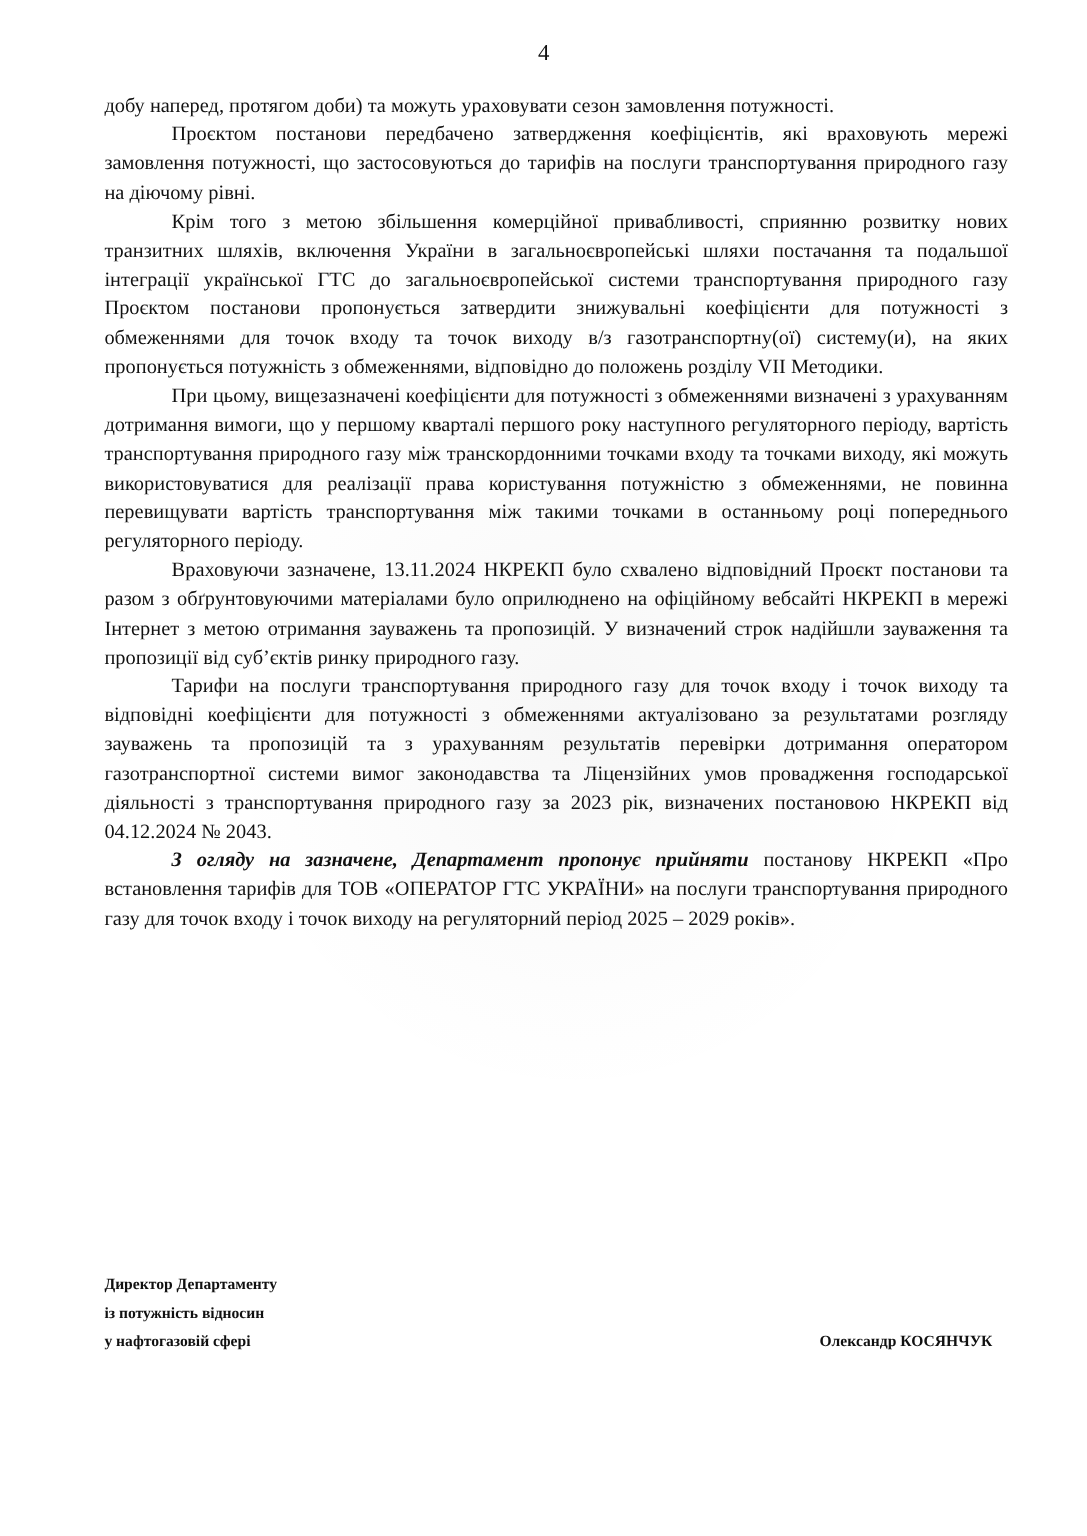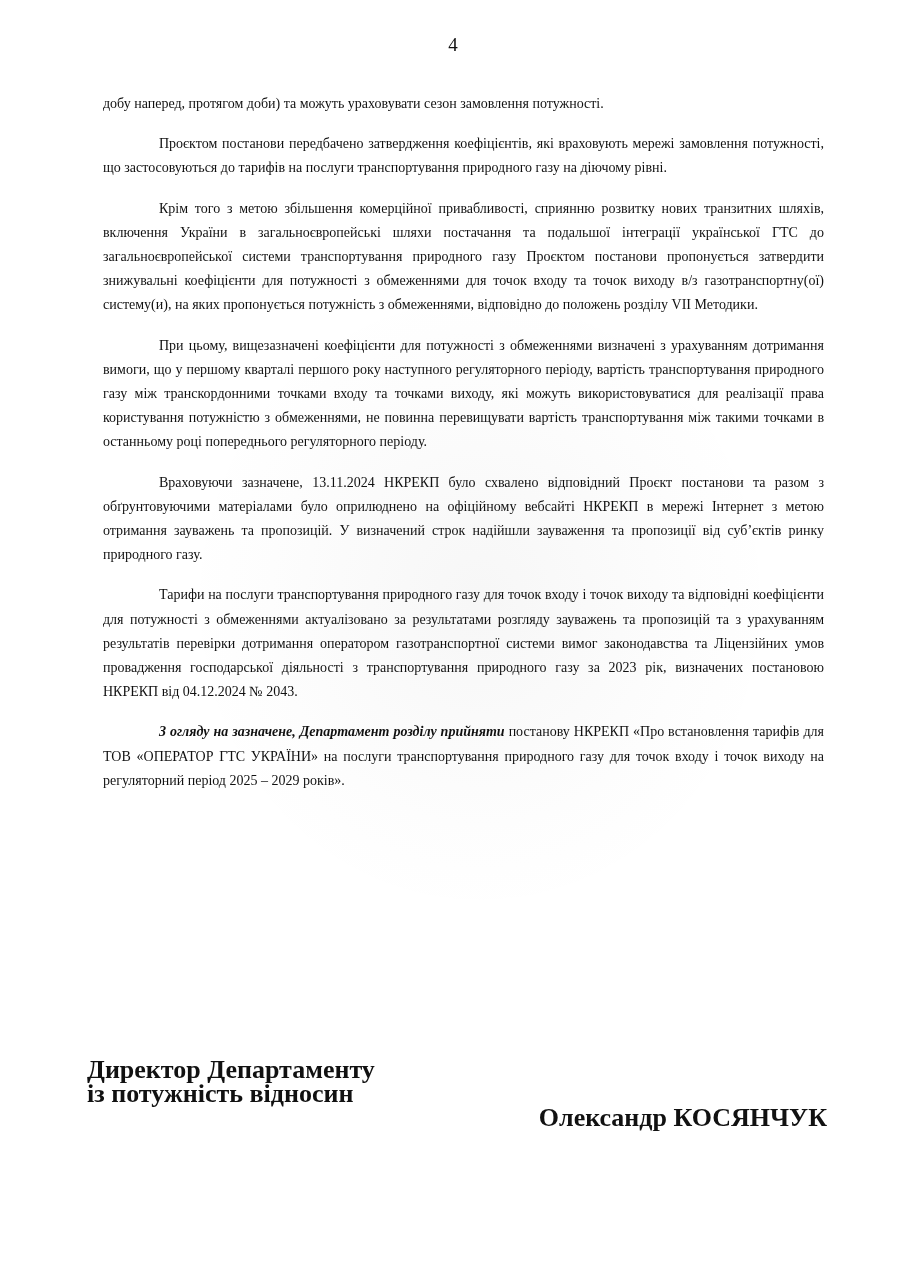--- a/index.html
+++ b/index.html
@@ -34,39 +34,39 @@
       font-size: 19px;
       line-height: 22px;
     }
     .content {
       position: absolute;
       left: 87px;
       top: 76px;
       width: 753px;
     }
     .para {
-      margin: 16px;
-      font-size: 14px;
+      margin: 0;
+      font-size: 17px;
       line-height: 24.2px;
       text-align: justify;
       text-indent: 56px;
     }
     .para.noindent {
       text-indent: 0;
     }
     .bi {
       font-weight: bold;
       font-style: italic;
     }
     .signature {
       position: absolute;
       left: 87px;
       top: 1058px;
       width: 753px;
-      font-size: 26px;
+      font-size: 13px;
       line-height: 24.2px;
       font-weight: bold;
     }
     .sig-title-line {
       display: block;
     }
     .sig-name {
       position: absolute;
       right: 13px;
       top: 48.4px;
@@ -79,20 +79,21 @@
 
 <div class="page-number">4</div>
 
 <div class="content">
   <p class="para noindent">добу наперед, протягом доби) та можуть ураховувати сезон замовлення потужності.</p>
   <p class="para">Проєктом постанови передбачено затвердження коефіцієнтів, які враховують мережі замовлення потужності, що застосовуються до тарифів на послуги транспортування природного газу на діючому рівні.</p>
   <p class="para">Крім того з метою збільшення комерційної привабливості, сприянню розвитку нових транзитних шляхів, включення України в загальноєвропейські шляхи постачання та подальшої інтеграції української ГТС до загальноєвропейської системи транспортування природного газу Проєктом постанови пропонується затвердити знижувальні коефіцієнти для потужності з обмеженнями для точок входу та точок виходу в/з газотранспортну(ої) систему(и), на яких пропонується потужність з обмеженнями, відповідно до положень розділу VII Методики.</p>
   <p class="para">При цьому, вищезазначені коефіцієнти для потужності з обмеженнями визначені з урахуванням дотримання вимоги, що у першому кварталі першого року наступного регуляторного періоду, вартість транспортування природного газу між транскордонними точками входу та точками виходу, які можуть використовуватися для реалізації права користування потужністю з обмеженнями, не повинна перевищувати вартість транспортування між такими точками в останньому році попереднього регуляторного періоду.</p>
   <p class="para">Враховуючи зазначене, 13.11.2024 НКРЕКП було схвалено відповідний Проєкт постанови та разом з обґрунтовуючими матеріалами було оприлюднено на офіційному вебсайті НКРЕКП в мережі Інтернет з метою отримання зауважень та пропозицій. У визначений строк надійшли зауваження та пропозиції від суб’єктів ринку природного газу.</p>
   <p class="para">Тарифи на послуги транспортування природного газу для точок входу і точок виходу та відповідні коефіцієнти для потужності з обмеженнями  актуалізовано за результатами розгляду зауважень та пропозицій та з урахуванням результатів перевірки дотримання оператором газотранспортної системи вимог законодавства та Ліцензійних умов провадження господарської діяльності з транспортування природного газу за 2023 рік, визначених постановою НКРЕКП від 04.12.2024 № 2043.</p>
-  <p class="para"><span class="bi">З огляду на зазначене, Департамент розділу прийняти</span><span> постанову НКРЕКП «Про встановлення тарифів для ТОВ «ОПЕРАТОР ГТС УКРАЇНИ» на послуги транспортування природного газу для точок входу і точок виходу на регуляторний період 2025 – 2029 років».</span></p>
+  <p class="para"><span class="bi">З огляду на зазначене, Департамент пропонує прийняти</span><span> постанову НКРЕКП «Про встановлення тарифів для ТОВ «ОПЕРАТОР ГТС УКРАЇНИ» на послуги транспортування природного газу для точок входу і точок виходу на регуляторний період 2025 – 2029 років».</span></p>
 </div>
 
 <div class="signature">
   <span class="sig-title-line">Директор Департаменту</span>
   <span class="sig-title-line">із потужність відносин</span>
+  <span class="sig-title-line">у нафтогазовій сфері</span>
   <span class="sig-name">Олександр КОСЯНЧУК</span>
 </div>
 
 </body></html>

